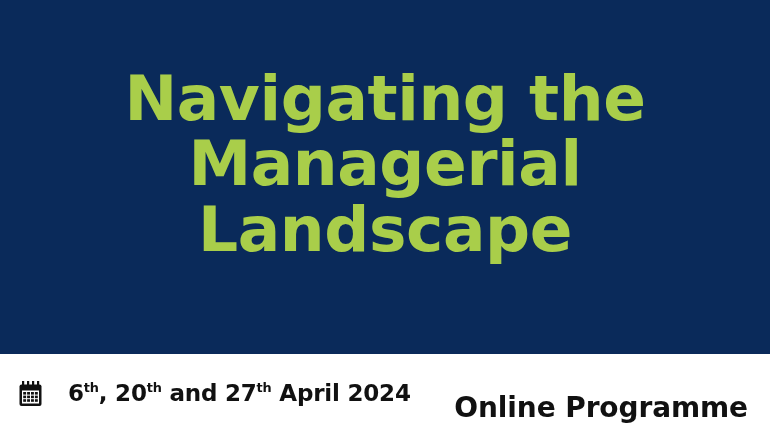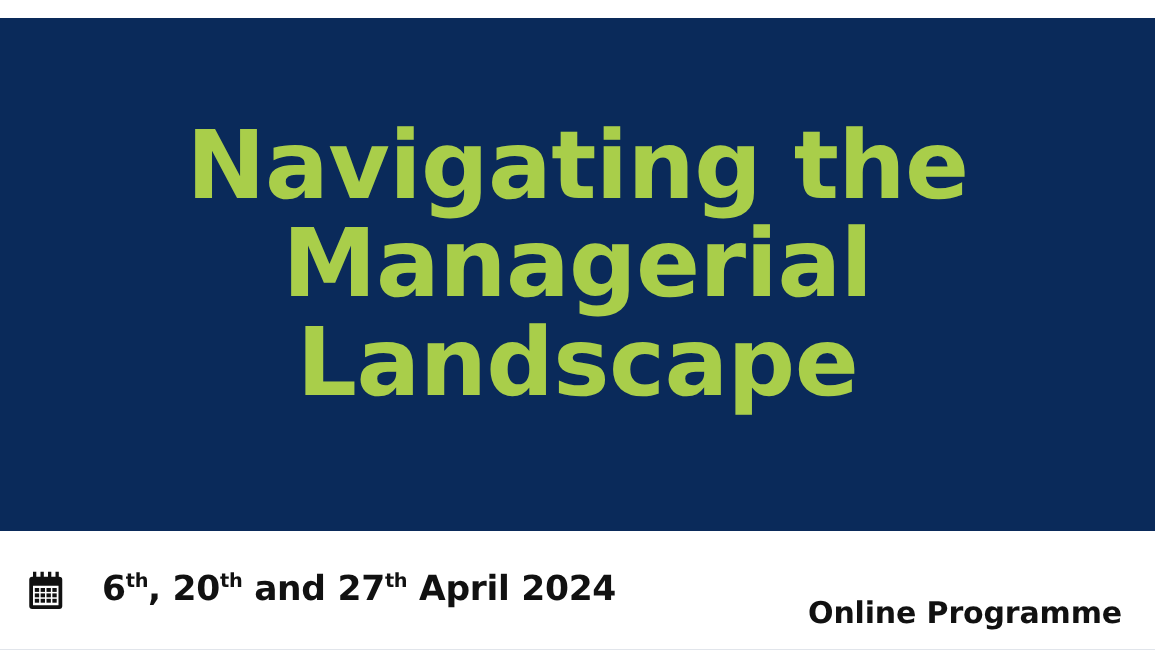--- a/index.html
+++ b/index.html
@@ -17,21 +17,21 @@
     position: relative;
     width: 770px;
     height: 433px;
     background: #ffffff;
   }
 
   
   .hero {
     position: absolute;
     left: 0;
-    top: 12px;
+    top: 0;
     width: 770px;
     height: 354px;
     background: #0a2a5a;
     display: flex;
     align-items: center;
     justify-content: center;
     box-sizing: border-box;
     padding-bottom: 26px;
   }
   .hero-title {
@@ -83,21 +83,21 @@
   .footer-date sup {
     font-size: 0.56em;
     vertical-align: super;
     line-height: 0;
     font-weight: bold;
   }
   .footer-right {
     color: #111111;
     font-family: "DejaVu Sans", sans-serif;
     font-weight: bold;
-    font-size: 20px;
+    font-size: 28px;
     line-height: 1;
     letter-spacing: -0.1px;
     white-space: nowrap;
     padding-right: 2px;
     margin-top: 28px;
   }
 </style>
 </head>
 <body>
 

